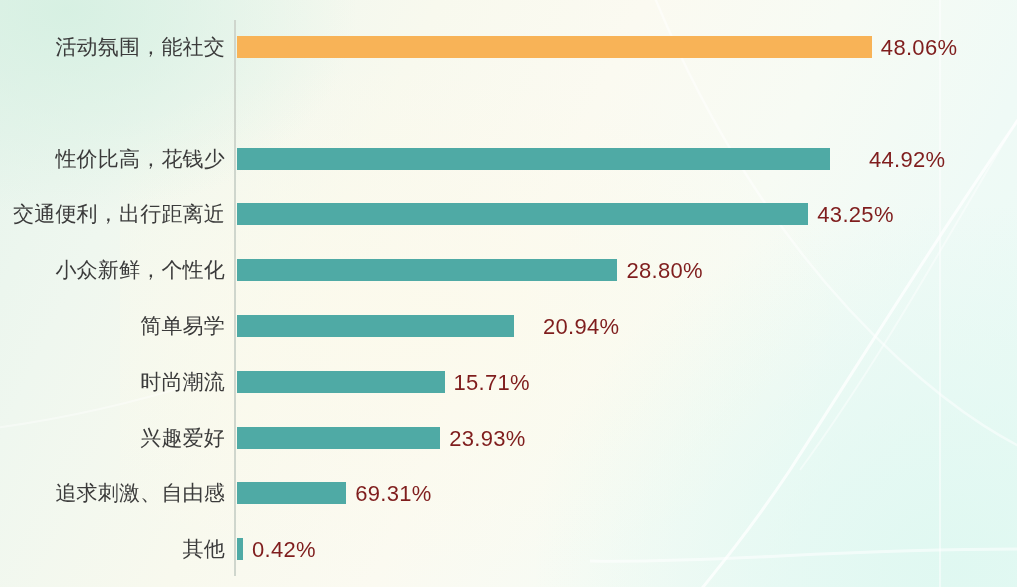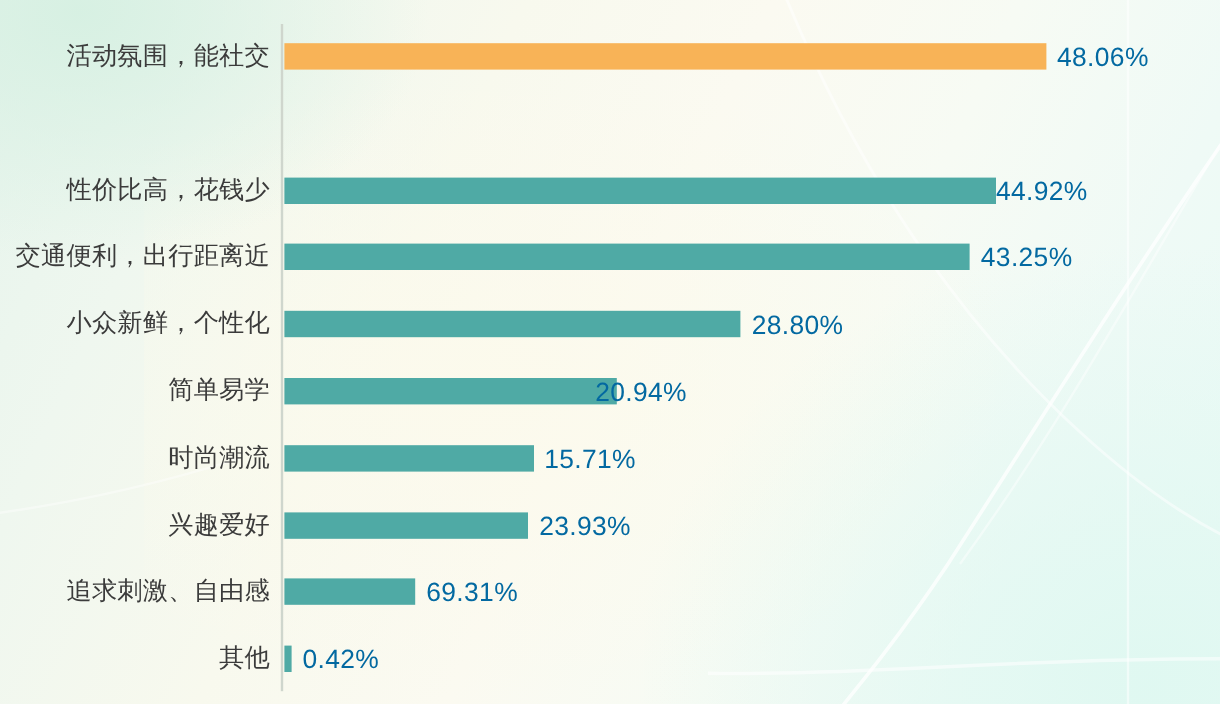--- a/index.html
+++ b/index.html
@@ -98,21 +98,21 @@
   }
   .bar.highlight {
     background: #f8b357;
   }
   .val-label {
     position: absolute;
     top: 0;
     height: 22px;
     line-height: 23px;
     font-size: 22px;
-    color: #0369a1;
+    color: #7f1d1d;
     white-space: nowrap;
     letter-spacing: 0.3px;
   }
 </style>
 </head>
 <body>
 
 <div id="chart-root">
 
   <div class="bg-base"></div>
@@ -135,39 +135,39 @@
     <div class="row" style="top: 36px;">
       <span class="cat-label">活动氛围，能社交</span>
       <div class="bar highlight" style="width: 634.873px; background: rgb(248, 179, 87);"></div>
       <span class="val-label" style="left: 880.873px;">48.06%</span>
     </div>
 
 
     <div class="row" style="top: 147.6px;">
       <span class="cat-label">性价比高，花钱少</span>
       <div class="bar" style="width: 593.393px; background: rgb(79, 170, 165);"></div>
-      <span class="val-label" style="left: 830px;">44.92%</span>
+      <span class="val-label" style="left: 869px;">44.92%</span>
     </div>
 
     <div class="row" style="top: 203.4px;">
       <span class="cat-label">交通便利，出行距离近</span>
       <div class="bar" style="width: 571.332px; background: rgb(79, 170, 165);"></div>
       <span class="val-label" style="left: 817.332px;">43.25%</span>
     </div>
 
     <div class="row" style="top: 259.2px;">
       <span class="cat-label">小众新鲜，个性化</span>
       <div class="bar" style="width: 380.448px; background: rgb(79, 170, 165);"></div>
       <span class="val-label" style="left: 626.448px;">28.80%</span>
     </div>
 
     <div class="row" style="top: 315px;">
       <span class="cat-label">简单易学</span>
       <div class="bar" style="width: 276.617px; background: rgb(79, 170, 165);"></div>
-      <span class="val-label" style="left: 496px;">20.94%</span>
+      <span class="val-label" style="left: 543px;">20.94%</span>
     </div>
 
     <div class="row" style="top: 370.8px;">
       <span class="cat-label">时尚潮流</span>
       <div class="bar" style="width: 207.529px; background: rgb(79, 170, 165);"></div>
       <span class="val-label" style="left: 453.529px; text-align: center;">15.71%</span>
     </div>
 
     <div class="row" style="top: 426.6px;">
       <span class="cat-label">兴趣爱好</span>

